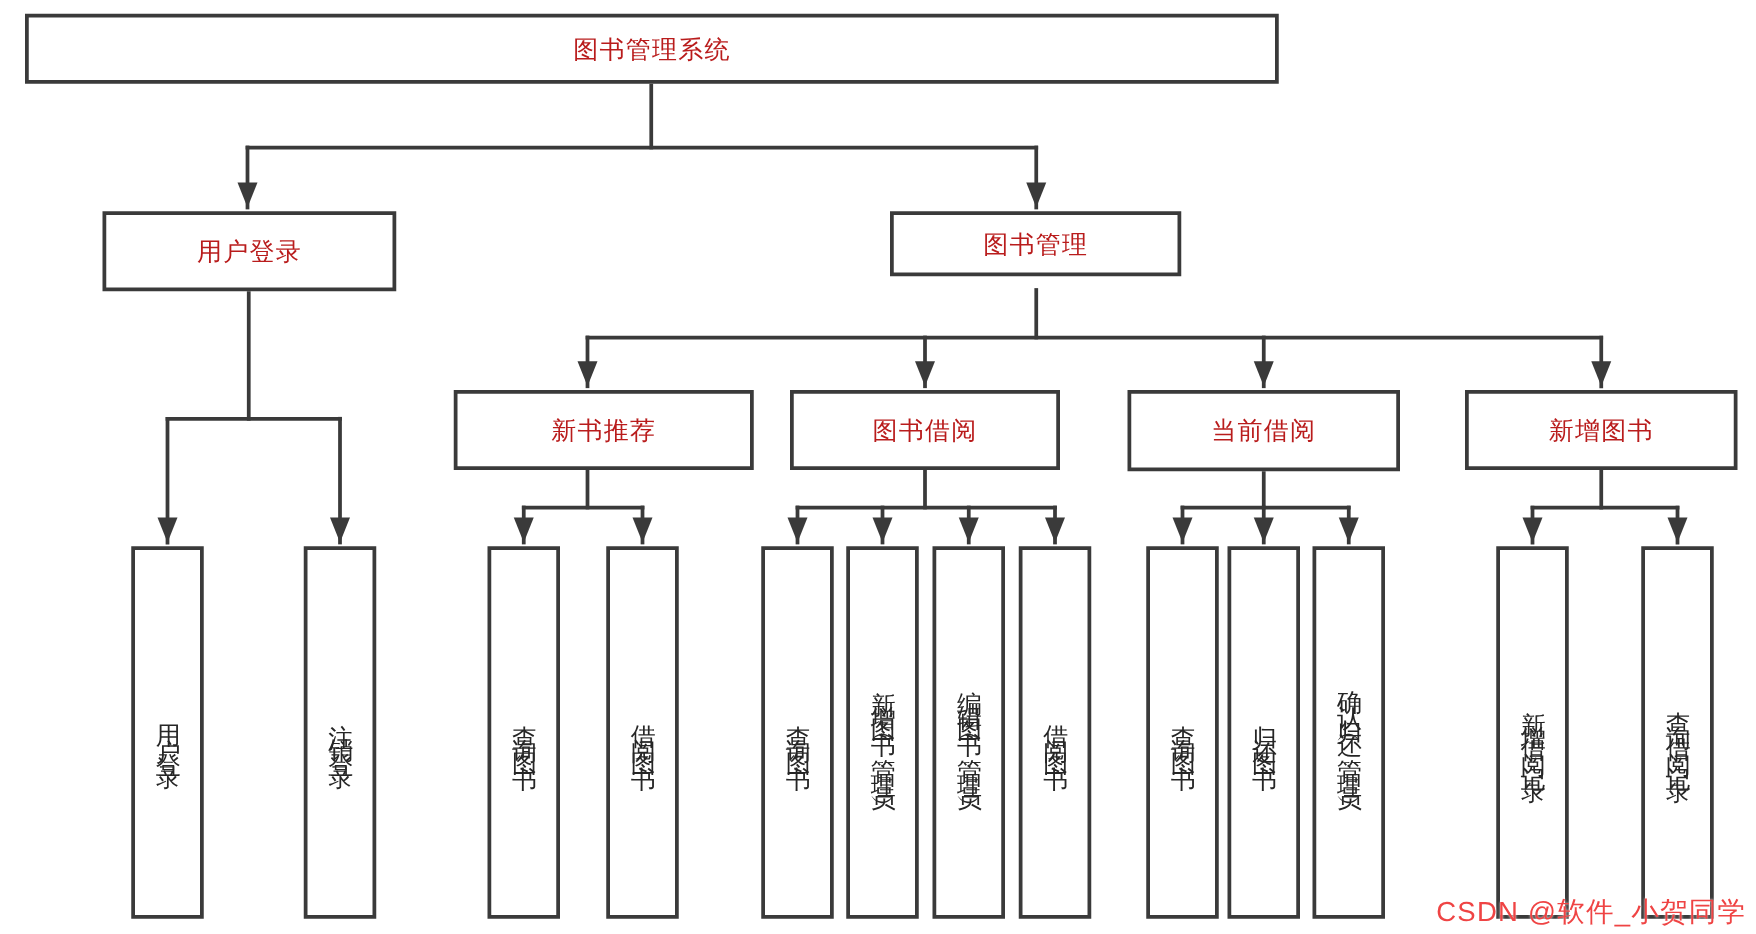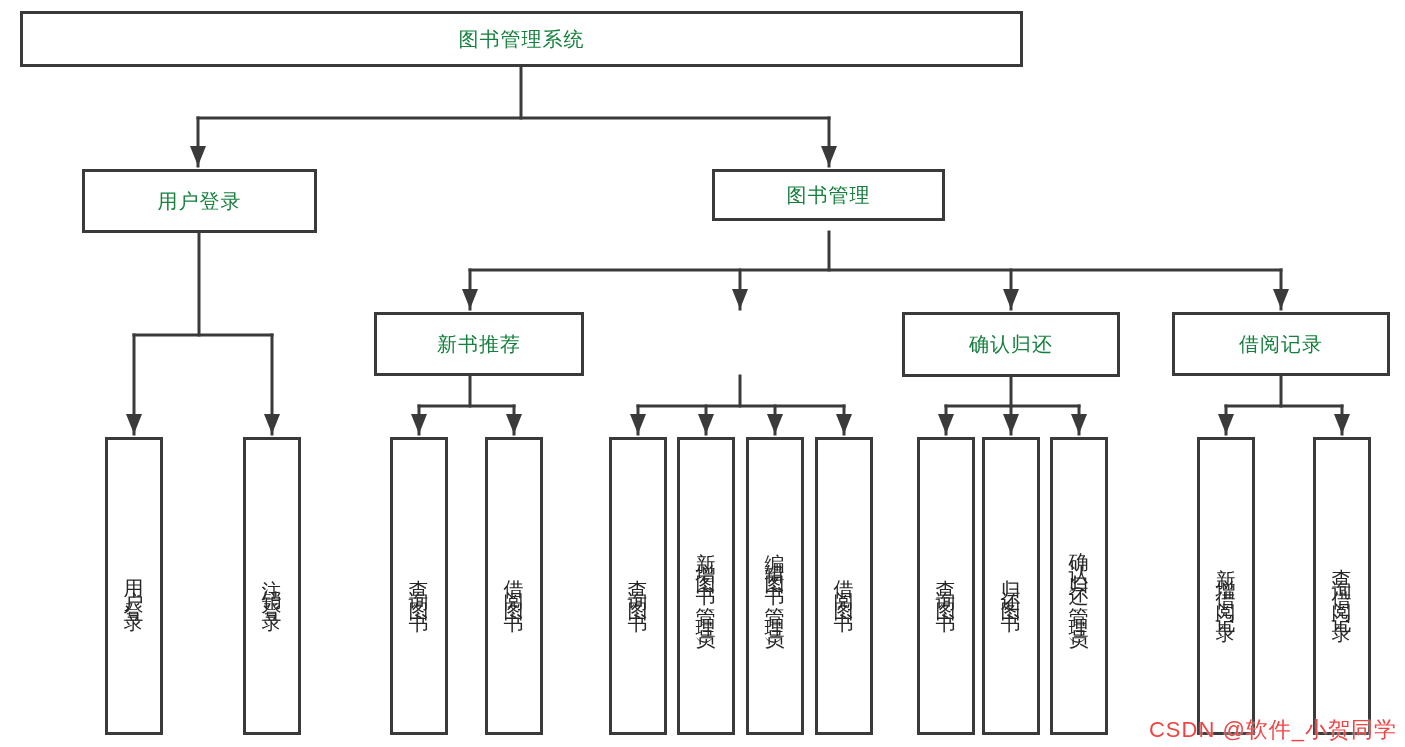--- a/index.html
+++ b/index.html
@@ -23,21 +23,21 @@
     height: 747px;
   }
   .node {
     position: absolute;
     box-sizing: border-box;
     border: 3px solid #3a3a3a;
     background: #ffffff;
     display: flex;
     align-items: center;
     justify-content: center;
-    color: #15803d;
+    color: #b91c1c;
     font-size: 20px;
     letter-spacing: 1px;
     z-index: 2;
   }
   .leaf {
     position: absolute;
     box-sizing: border-box;
     border: 3px solid #3a3a3a;
     background: #ffffff;
     top: 437px;
@@ -127,28 +127,31 @@
     <span>图书管理系统</span>
   </div>
 
   <div class="node" style="left:82px;top:169px;width:235px;height:64px">
     <span>用户登录</span>
   </div>
   <div class="node" style="left:712px;top:169px;width:233px;height:52px">
     <span>图书管理</span>
   </div>
 
-  <div class="node" style="left:374px;top:312px;width:210px;height:64px">
+  <div class="node" style="left:363px;top:312px;width:240px;height:64px">
     <span>新书推荐</span>
   </div>
+  <div class="node" style="left:632px;top:312px;width:216px;height:64px">
+    <span>图书借阅</span>
+  </div>
   <div class="node" style="left:902px;top:312px;width:218px;height:65px">
-    <span>确认归还</span>
+    <span>当前借阅</span>
   </div>
   <div class="node" style="left:1172px;top:312px;width:218px;height:64px">
-    <span>借阅记录</span>
+    <span>新增图书</span>
   </div>
 
   <div class="leaf" style="left:105px">
     <span class="vtext">用户登录</span>
   </div>
   <div class="leaf" style="left:243px">
     <span class="vtext">注销登录</span>
   </div>
 
   <div class="leaf" style="left:390px">

